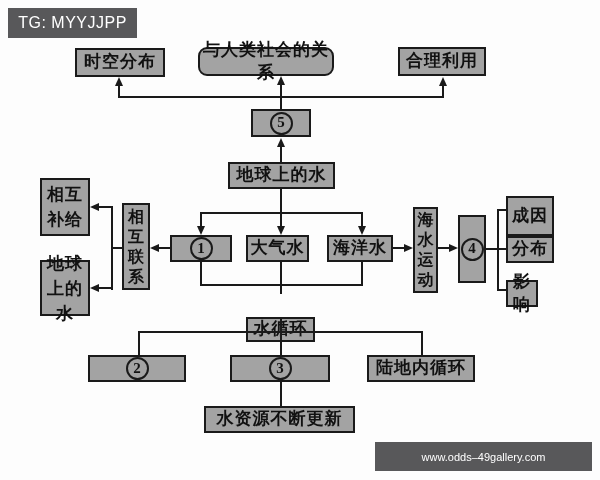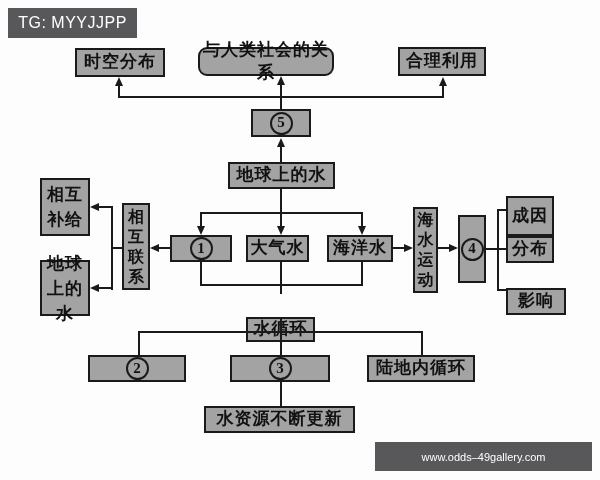--- a/index.html
+++ b/index.html
@@ -86,21 +86,21 @@
   <div class="box" style="left:246px;top:235px;width:63px;height:27px;">大气水</div>
   <div class="box vtext" style="left:413px;top:207px;width:25px;height:86px;">海水运动</div>
 
   <div class="box" style="left:327px;top:235px;width:66px;height:27px;">海洋水</div>
   <div class="box" style="left:458px;top:215px;width:28px;height:68px;">
     <span class="circ">4</span>
   </div>
 
   <div class="box" style="left:506px;top:196px;width:48px;height:40px;">成因</div>
   <div class="box" style="left:506px;top:236px;width:48px;height:27px;">分布</div>
-  <div class="box" style="left:506px;top:288px;width:60px;height:27px;">影响</div>
+  <div class="box" style="left:506px;top:280px;width:32px;height:27px;">影响</div>
 
   <div class="box" style="left:246px;top:293px;width:69px;height:25px;margin-top:24px;">水循环</div>
 
   <div class="box" style="left:88px;top:355px;width:98px;height:27px;">
     <span class="circ">2</span>
   </div>
   <div class="box" style="left:230px;top:355px;width:100px;height:27px;">
     <span class="circ">3</span>
   </div>
   <div class="box" style="left:367px;top:355px;width:108px;height:27px;">陆地内循环</div>

